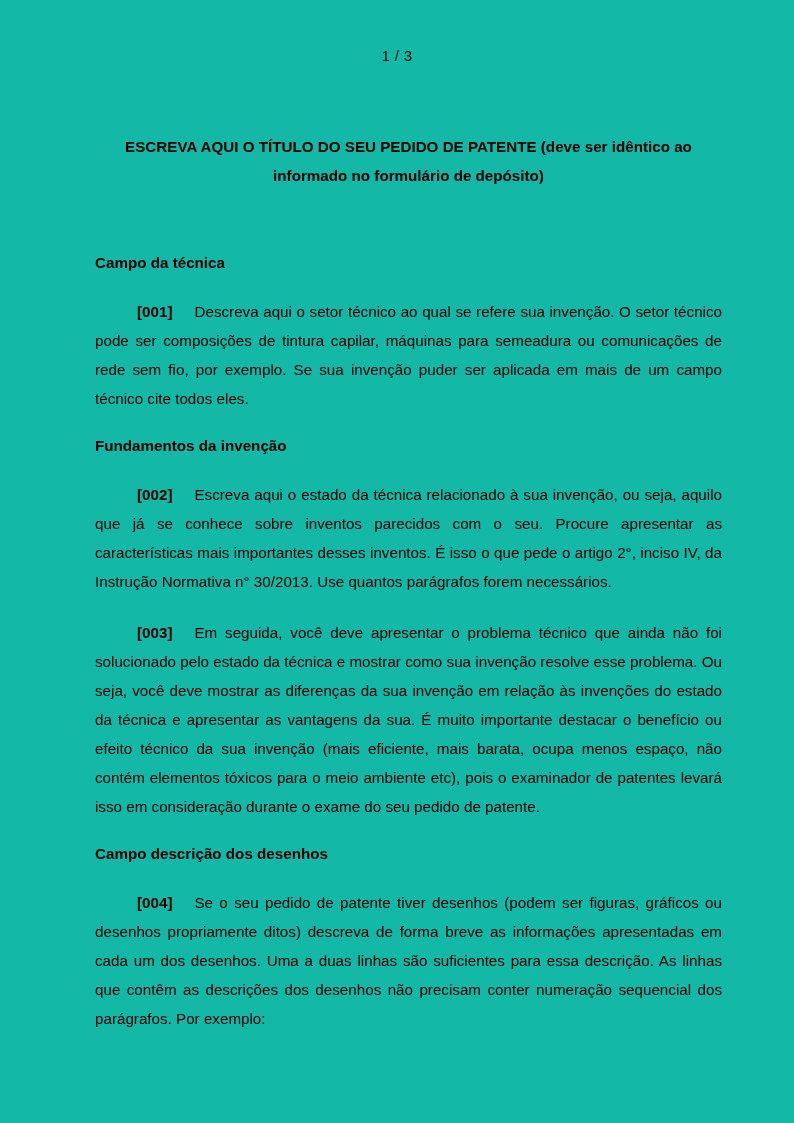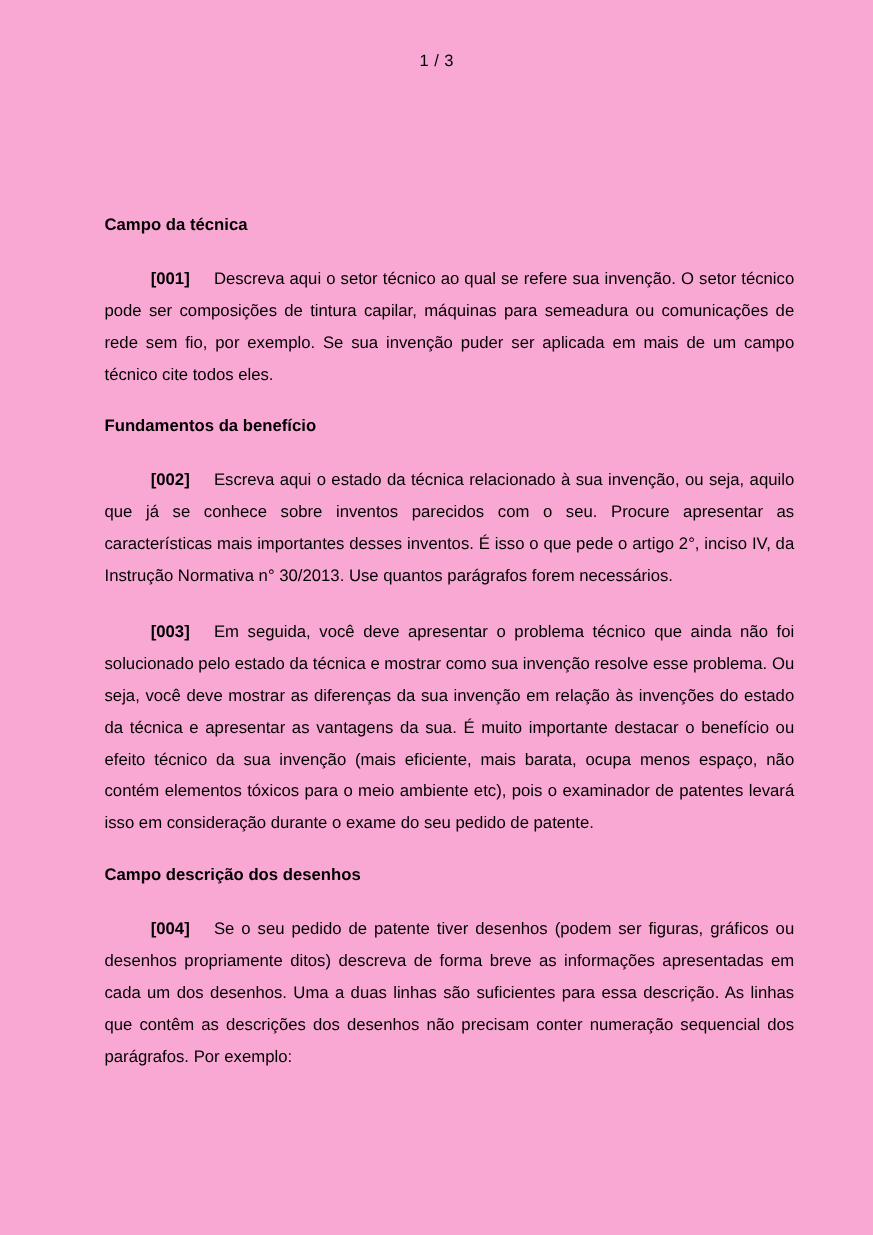--- a/index.html
+++ b/index.html
@@ -9,21 +9,21 @@
     background: #ffffff;
   }
   body {
     font-family: "Liberation Sans", sans-serif;
     color: #000000;
   }
   .page {
     position: relative;
     width: 794px;
     height: 1123px;
-    background: #f9a8d4;
+    background: #14b8a6;
     margin: 0 auto;
     overflow: hidden;
     box-sizing: border-box;
   }
   .page-number {
     position: absolute;
     top: 46px;
     left: 0;
     width: 794px;
     text-align: center;
@@ -80,32 +80,33 @@
 </style>
 </head>
 <body>
 
 <div class="page">
 
   <div class="page-number">1 / 3</div>
 
   <div class="content">
 
+    <h1 class="doc-title">ESCREVA AQUI O TÍTULO DO SEU PEDIDO DE PATENTE (deve ser idêntico ao informado no formulário de depósito)</h1>
 
     <div class="sp-title-to-h1"></div>
 
     <h2 class="section-heading">Campo da técnica</h2>
 
     <div class="sp-h-to-p"></div>
 
     <p class="para"><span class="para-num">[001]</span><span class="para-gap"></span><span>Descreva aqui o setor técnico ao qual se refere sua invenção.  O setor técnico pode ser composições de tintura capilar, máquinas para semeadura ou comunicações de rede sem fio, por exemplo.  Se sua invenção puder ser aplicada em mais de um campo técnico cite todos eles.</span></p>
 
     <div class="sp-p-to-h"></div>
 
-    <h2 class="section-heading">Fundamentos da benefício</h2>
+    <h2 class="section-heading">Fundamentos da invenção</h2>
 
     <div class="sp-h-to-p"></div>
 
     <p class="para"><span class="para-num">[002]</span><span class="para-gap"></span><span>Escreva aqui o estado da técnica relacionado à sua invenção, ou seja, aquilo que já se conhece sobre inventos parecidos com o seu.  Procure apresentar as características mais importantes desses inventos.  É isso o que pede o artigo 2°, inciso IV, da Instrução Normativa n° 30/2013.  Use quantos parágrafos forem necessários.</span></p>
 
     <div class="sp-p-to-p"></div>
 
     <p class="para"><span class="para-num">[003]</span><span class="para-gap"></span><span>Em seguida, você deve apresentar o problema técnico que ainda não foi solucionado pelo estado da técnica e mostrar como sua invenção resolve esse problema.  Ou seja, você deve mostrar as diferenças da sua invenção em relação às invenções do estado da técnica e apresentar as vantagens da sua.  É muito importante destacar o benefício ou efeito técnico da sua invenção (mais eficiente, mais barata, ocupa menos espaço, não contém elementos tóxicos para o meio ambiente etc), pois o examinador de patentes levará isso em consideração durante o exame do seu pedido de patente.</span></p>
 
     <div class="sp-p-to-h"></div>

